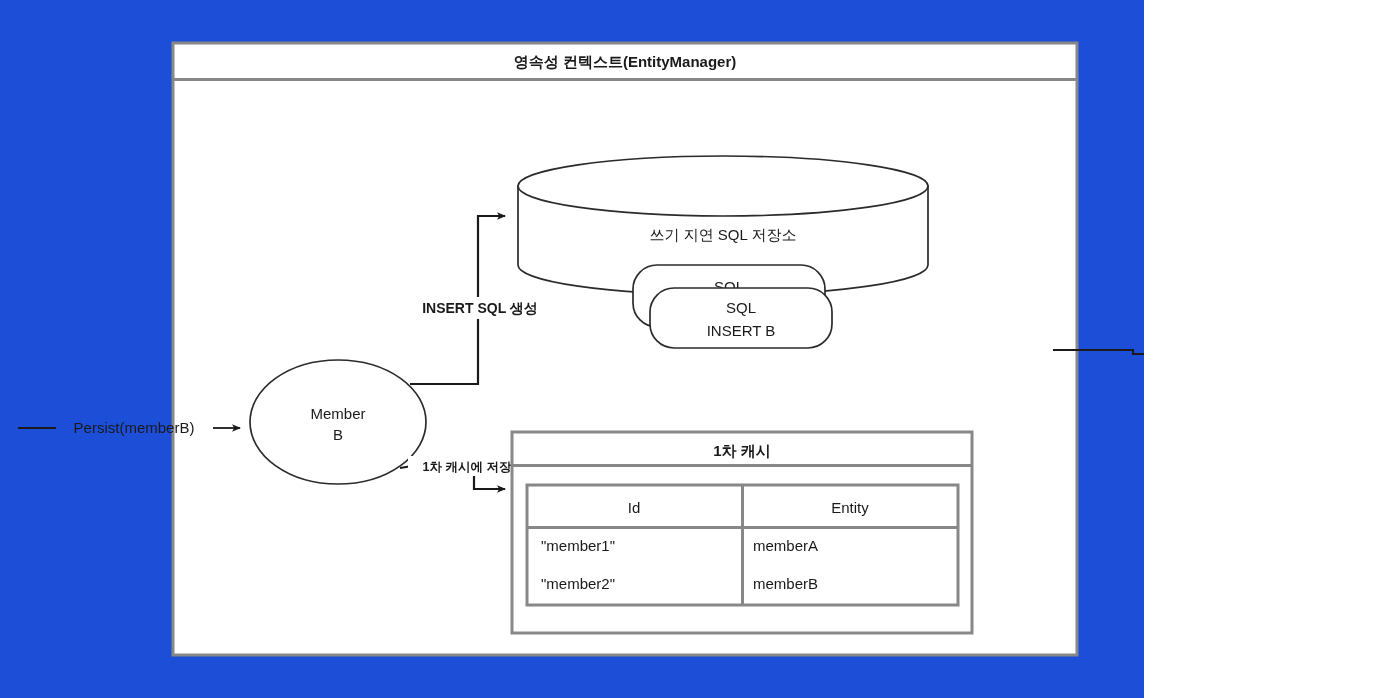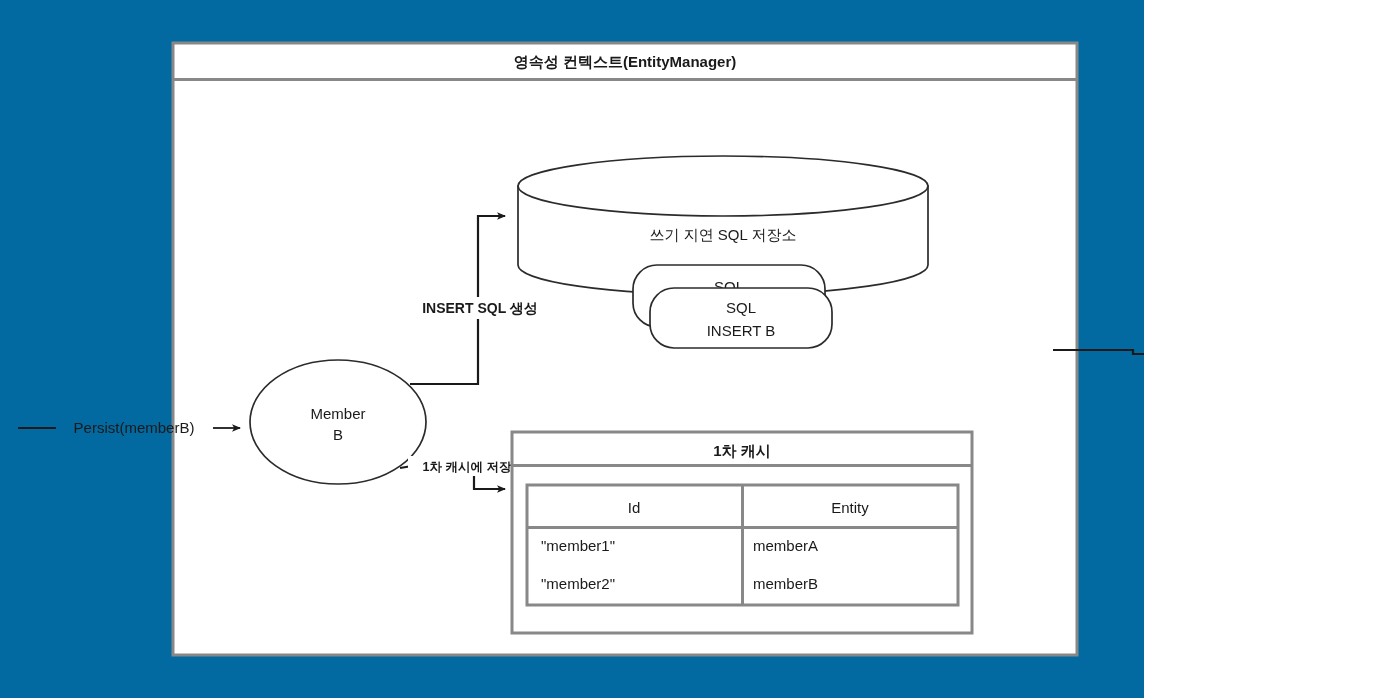--- a/index.html
+++ b/index.html
@@ -8,21 +8,21 @@
     padding: 0;
     background: #ffffff;
   }
   body {
     font-family: "Liberation Sans", "DejaVu Sans", sans-serif;
   }
   #canvas {
     position: relative;
     width: 1144px;
     height: 698px;
-    background: #0369a1;
+    background: #1d4ed8;
     overflow: hidden;
   }
   svg#diagram {
     position: absolute;
     top: 0;
     left: 0;
     width: 1384px;
     height: 698px;
     display: block;
   }

